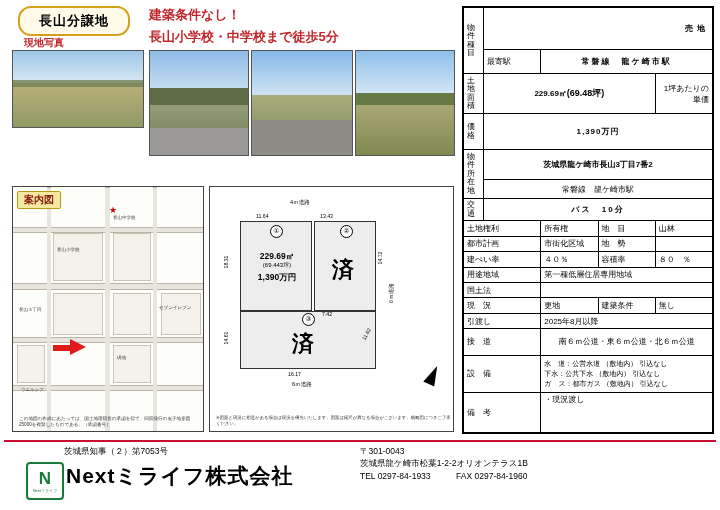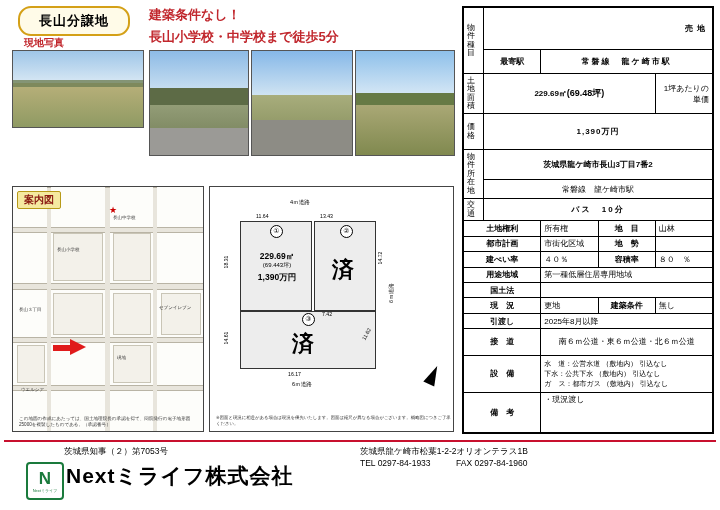--- a/index.html
+++ b/index.html
@@ -84,21 +84,21 @@
   .areabox .a3{font-size:8.5px;font-weight:bold;margin-top:3px;}
   .northmark{position:absolute;right:14px;bottom:46px;width:0;height:0;
     border-left:6px solid transparent;border-right:6px solid transparent;border-bottom:20px solid #000;
     transform:rotate(25deg);}
 
   
   .right{position:absolute;left:462px;top:6px;width:252px;height:428px;border:1.5px solid #000;box-sizing:border-box;}
   table.info{width:100%;height:100%;border-collapse:collapse;table-layout:fixed;}
   table.info td{border:0.8px solid #000;padding:1px 3px;font-size:8px;vertical-align:middle;}
   .vhead{width:13px;font-size:7px;text-align:left;line-height:1.05;letter-spacing:0;}
-  .lbl{font-size:8px;text-align:center;white-space:nowrap;font-weight:bold;}
+  .lbl{font-size:8px;white-space:nowrap;}
   .title-cell{text-align:right;font-size:22px;font-weight:bold;letter-spacing:4px;}
   .station{text-align:center;font-size:13px;font-weight:bold;letter-spacing:2px;}
   .area-cell{text-align:center;font-size:15px;font-weight:bold;}
   .area-cell .small{font-size:9px;font-weight:bold;}
   .price-cell{text-align:center;font-size:19px;font-weight:bold;letter-spacing:1px;}
   .addr-cell{text-align:center;font-size:12px;font-weight:bold;}
   .center{text-align:center;}
   .bus{text-align:center;font-size:12px;font-weight:bold;letter-spacing:2px;margin-top:15px;}
   .tiny{font-size:7px;}
 
@@ -331,19 +331,20 @@
     <div class="lic">茨城県知事（２）第7053号</div>
 
     <div class="logo">
       <div class="n">N</div>
       <div class="sub">Nextミライフ</div>
     </div>
 
     <div class="company">Nextミライフ株式会社</div>
 
     <div class="addrblk">
+      <div>〒301-0043</div>
       <div>茨城県龍ケ崎市松葉1-2-2オリオンテラス1B</div>
       <div>TEL  0297-84-1933　　　FAX  0297-84-1960</div>
     </div>
 
   </div>
 
 </div>
 
 </body></html>

